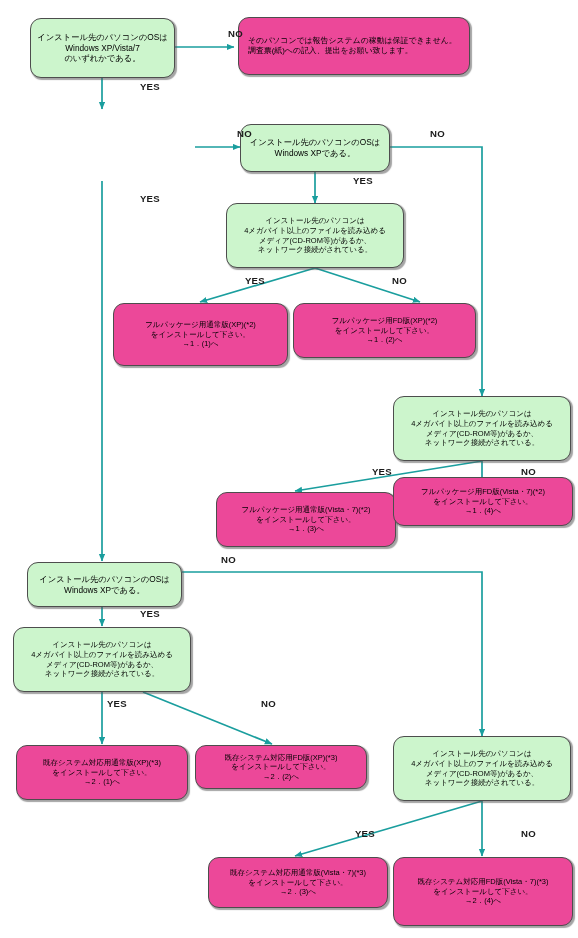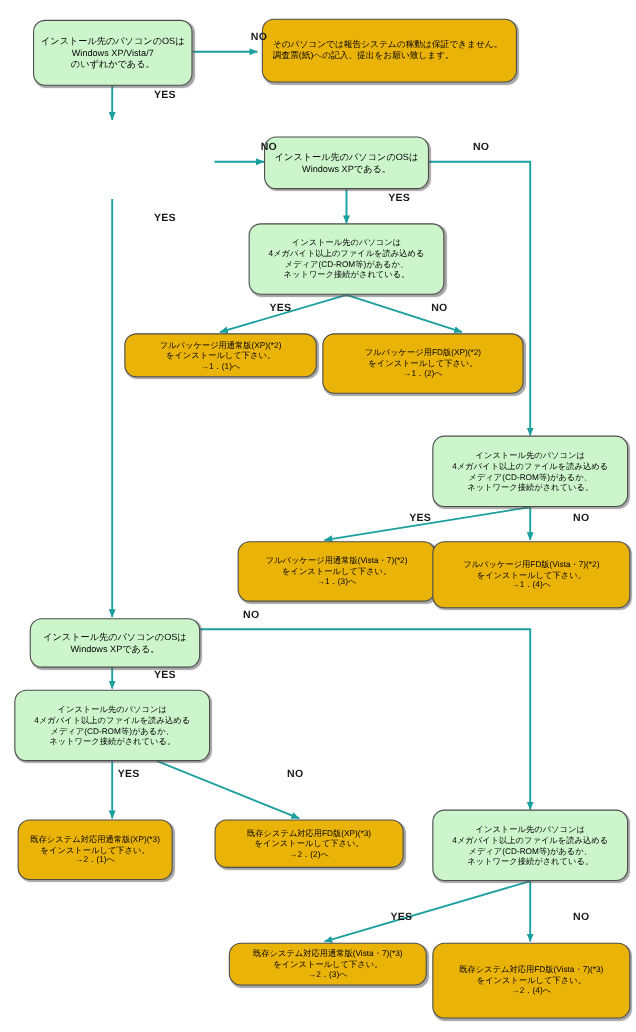--- a/index.html
+++ b/index.html
@@ -33,21 +33,21 @@
     display: flex;
     align-items: center;
     justify-content: center;
     text-align: center;
     line-height: 1.28;
     color: #000000;
     box-shadow: 1.5px 1.5px 1px rgba(90,90,90,0.55);
     padding: 2px 4px;
   }
   .node.green { background: #ccf5cc; }
-  .node.orange { background: #eab308; justify-content: flex-end; }
+  .node.orange { background: #ec4899; justify-content: flex-end; }
   .node .txt {
     display: block;
     width: 100%;
     white-space: pre-line;
   }
   .fs9  { font-size: 8.3px; }
   .fs85 { font-size: 7.9px; }
   .fs8  { font-size: 7.5px; }
   .leftalign { text-align: left; justify-content: flex-start; padding-left: 9px; }
   .edge-label {
@@ -124,21 +124,21 @@
 Windows XPである。</span>
   </div>
 
   <div class="node green fs8" style="left:226px; top:203px; width:178px; height:65px;">
     <span class="txt">インストール先のパソコンは
 4メガバイト以上のファイルを読み込める
 メディア(CD-ROM等)があるか、
 ネットワーク接続がされている。</span>
   </div>
 
-  <div class="node orange fs8" style="left:113px; top:303px; width:175px; height:40px;">
+  <div class="node orange fs8" style="left:113px; top:303px; width:175px; height:63px;">
     <span class="txt">フルパッケージ用通常版(XP)(*2)
 をインストールして下さい。
 →1．(1)へ</span>
   </div>
 
   <div class="node orange fs8" style="left:293px; top:303px; width:183px; height:55px;">
     <span class="txt">フルパッケージ用FD版(XP)(*2)
 をインストールして下さい。
 →1．(2)へ</span>
   </div>
@@ -149,58 +149,58 @@
 メディア(CD-ROM等)があるか、
 ネットワーク接続がされている。</span>
   </div>
 
   <div class="node orange fs8" style="left:208px; top:492px; width:180px; height:55px;margin-left:8px;">
     <span class="txt">フルパッケージ用通常版(Vista・7)(*2)
 をインストールして下さい。
 →1．(3)へ</span>
   </div>
 
-  <div class="node orange fs8" style="left:393px; top:492px; width:180px; height:61px;">
+  <div class="node orange fs8" style="left:393px; top:477px; width:180px; height:49px;">
     <span class="txt">フルパッケージ用FD版(Vista・7)(*2)
 をインストールして下さい。
 →1．(4)へ</span>
   </div>
 
   <div class="node green fs9" style="left:27px; top:562px; width:155px; height:45px;">
     <span class="txt">インストール先のパソコンのOSは
 Windows XPである。</span>
   </div>
 
   <div class="node green fs8" style="left:13px; top:627px; width:178px; height:65px;">
     <span class="txt">インストール先のパソコンは
 4メガバイト以上のファイルを読み込める
 メディア(CD-ROM等)があるか、
 ネットワーク接続がされている。</span>
   </div>
 
-  <div class="node orange fs8" style="left:16px; top:745px; width:141px; height:55px;">
+  <div class="node orange fs8" style="left:16px; top:745px; width:172px; height:55px;">
     <span class="txt">既存システム対応用通常版(XP)(*3)
 をインストールして下さい。
 →2．(1)へ</span>
   </div>
 
   <div class="node orange fs8" style="left:195px; top:745px; width:172px; height:44px;">
     <span class="txt">既存システム対応用FD版(XP)(*3)
 をインストールして下さい。
 →2．(2)へ</span>
   </div>
 
   <div class="node green fs8" style="left:393px; top:736px; width:178px; height:65px;">
     <span class="txt">インストール先のパソコンは
 4メガバイト以上のファイルを読み込める
 メディア(CD-ROM等)があるか、
 ネットワーク接続がされている。</span>
   </div>
 
-  <div class="node orange fs8" style="left:208px; top:857px; width:180px; height:39px;">
+  <div class="node orange fs8" style="left:208px; top:857px; width:180px; height:51px;">
     <span class="txt">既存システム対応用通常版(Vista・7)(*3)
 をインストールして下さい。
 →2．(3)へ</span>
   </div>
 
   <div class="node orange fs8" style="left:393px; top:857px; width:180px; height:69px;">
     <span class="txt">既存システム対応用FD版(Vista・7)(*3)
 をインストールして下さい。
 →2．(4)へ</span>
   </div>

